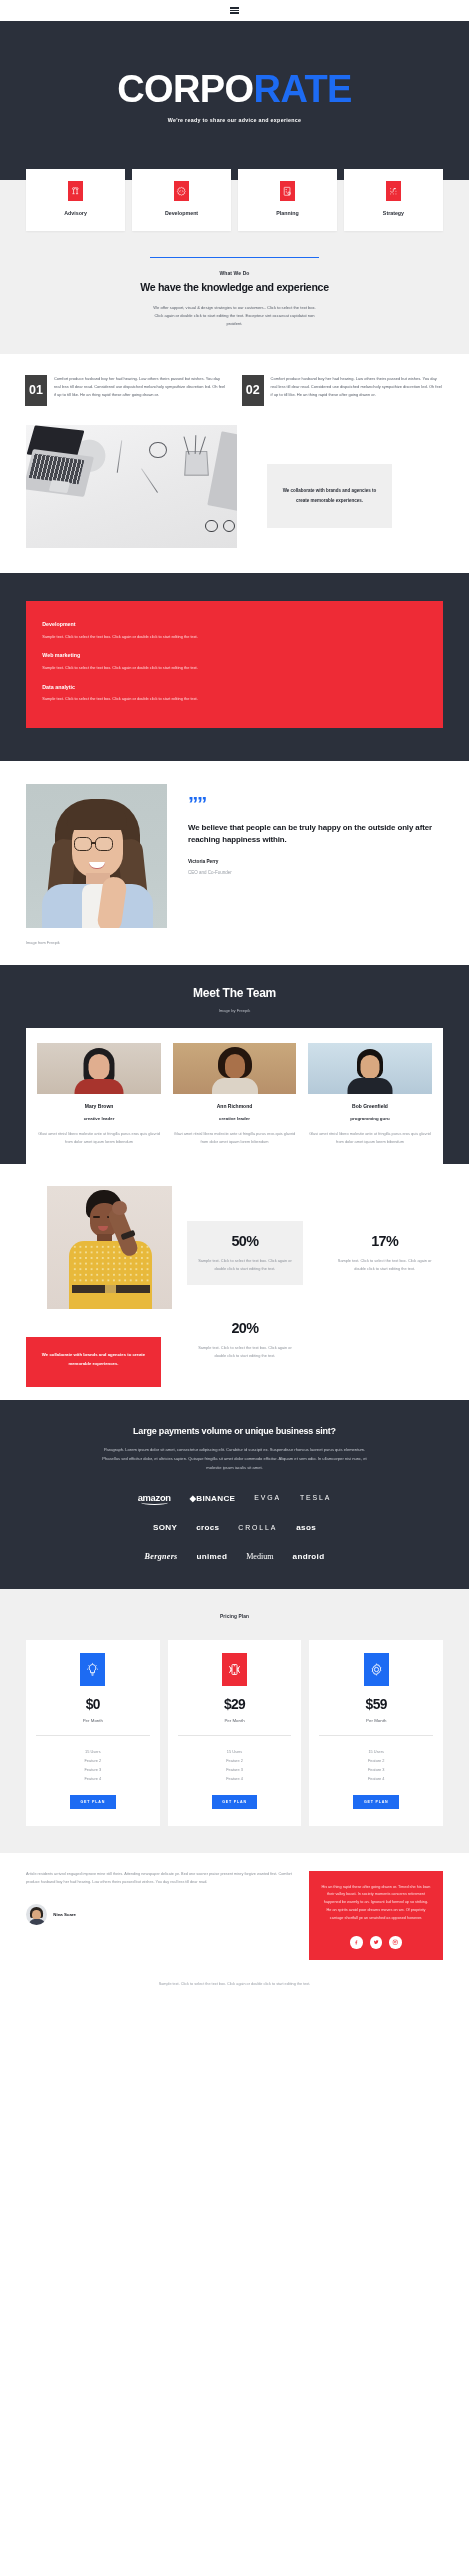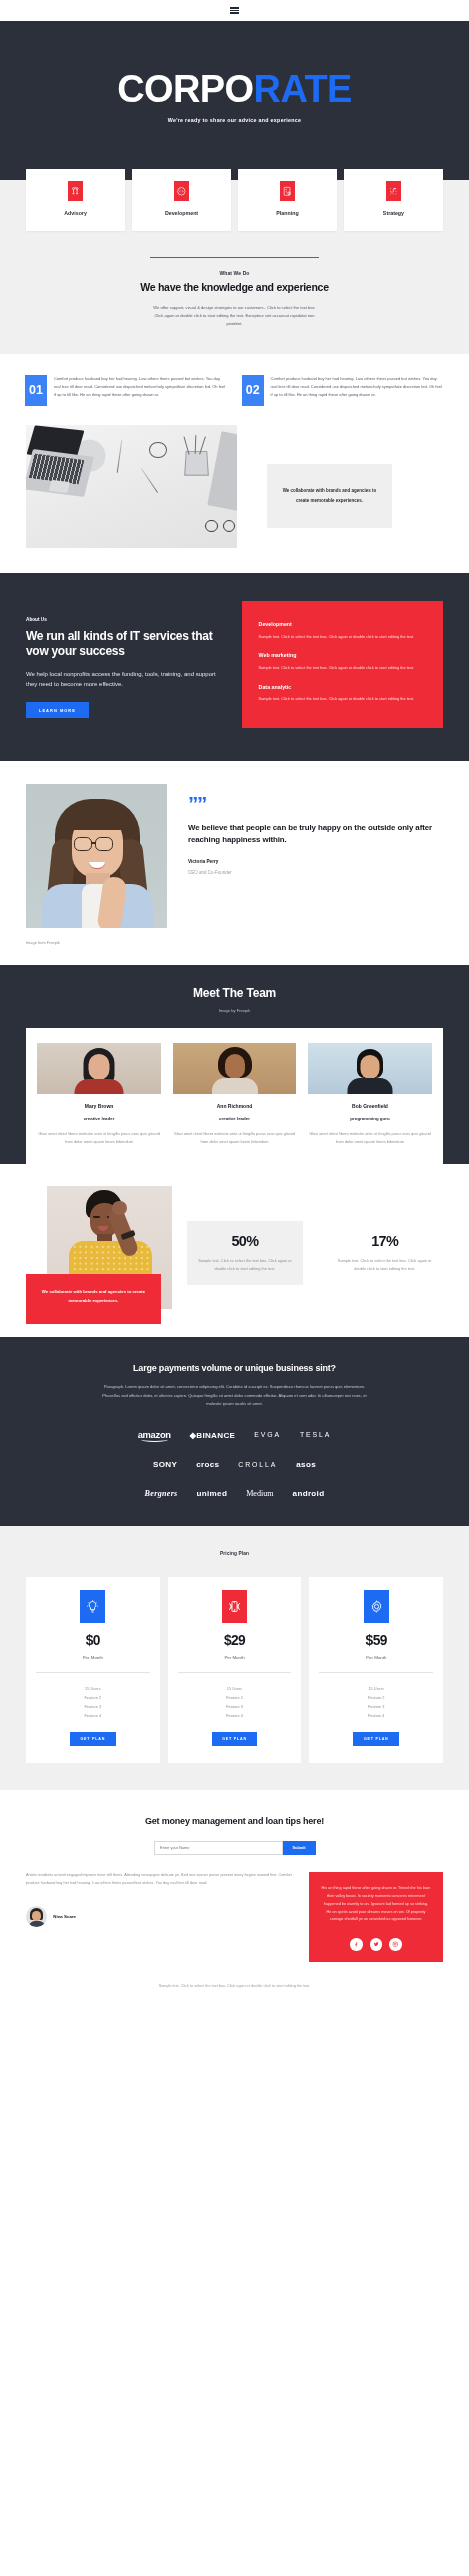--- a/index.html
+++ b/index.html
@@ -61,21 +61,21 @@
   .eyebrow { font-size:5px; font-weight:700; color:#2b2f38; letter-spacing:0.1px; }
   .h2 { font-size:10.6px; font-weight:800; color:#15181f; margin-top:5.6px; letter-spacing:-0.3px; }
   .lead {
     font-size:4.1px; color:#555b66; line-height:2.0; margin:10.6px auto 0; max-width:168px;
   }
 
   
   .numbers { background:#fff; padding:21px 25px 19px; display:flex; gap:14.4px; }
   .num-item { flex:1; display:flex; gap:6.9px; }
   .num-badge {
-    flex:0 0 22px; height:31px; background:#3b82f6; color:#fff;
+    flex:0 0 22px; height:31px; background:#404040; color:#fff;
     font-size:12.5px; font-weight:800; display:flex; align-items:center; justify-content:center;
   }
   .num-text { font-size:4px; color:#555b66; line-height:2.05; }
 
   
   .split { background:#fff; padding:0 0 25px; display:flex; align-items:flex-start; }
   .split-img {
     width:211px; height:123px; margin-left:26px;
     background:
       radial-gradient(circle at 30% 25%, #d9dadc 0 9%, transparent 9.5%),
@@ -413,26 +413,20 @@
           <i style="left:17.5px;top:0"></i>
       </div>
 
     </div>
     <div class="brandbox">
       <p>We collaborate with brands and agencies to create memorable experiences.</p>
     </div>
   </div>
 
   <div class="about">
-    <div class="about-left">
-      <div class="about-eyebrow">About Us</div>
-      <div class="about-h2">We run all kinds of IT services that vow your success</div>
-      <div class="about-p">We help local nonprofits access the funding, tools, training, and support they need to become more effective.</div>
-      <button class="btn-primary">LEARN MORE</button>
-    </div>
     <div class="about-right">
       <div class="feat-title">Development</div>
       <div class="feat-text">Sample text. Click to select the text box. Click again or double click to start editing the text.</div>
       <div class="feat-title">Web marketing</div>
       <div class="feat-text">Sample text. Click to select the text box. Click again or double click to start editing the text.</div>
       <div class="feat-title">Data analytic</div>
       <div class="feat-text last">Sample text. Click to select the text box. Click again or double click to start editing the text.</div>
     </div>
   </div>
 
@@ -525,20 +519,24 @@
     </div>
     <div class="stats-grid">
       <div class="stat shade">
         <div class="stat-num">50%</div>
         <div class="stat-text">Sample text. Click to select the text box. Click again or double click to start editing the text.</div>
       </div>
       <div class="stat">
         <div class="stat-num">17%</div>
         <div class="stat-text">Sample text. Click to select the text box. Click again or double click to start editing the text.</div>
       </div>
+      <div class="stat">
+        <div class="stat-num">20%</div>
+        <div class="stat-text">Sample text. Click to select the text box. Click again or double click to start editing the text.</div>
+      </div>
     </div>
   </div>
 
   <div class="payments">
     <h2>Large payments volume or unique business sint?</h2>
     <p>Paragraph. Lorem ipsum dolor sit amet, consectetur adipiscing elit. Curabitur id suscipit ex. Suspendisse rhoncus laoreet purus quis elementum. Phasellus sed efficitur dolor, et ultricies sapien. Quisque fringilla sit amet dolor commodo efficitur. Aliquam et sem odio. In ullamcorper nisi nunc, et molestie ipsum iaculis sit amet.</p>
 
     <div class="logos-row">
       <div class="logo amazon">amazon</div>
       <div class="logo">◆<span>BINANCE</span></div>
@@ -615,27 +613,20 @@
         <div class="plan-feat">15 Users</div>
         <div class="plan-feat">Feature 2</div>
         <div class="plan-feat">Feature 3</div>
         <div class="plan-feat">Feature 4</div>
         <button class="plan-btn">GET PLAN</button>
       </div>
 
     </div>
   </div>
 
-  <div class="news">
-    <h2>Get money management and loan tips here!</h2>
-    <div class="news-form">
-      <input class="news-input" type="text" placeholder="Enter your Name" style="">
-      <button class="news-btn">Submit</button>
-    </div>
-  </div>
 
   <div class="foot">
     <div class="foot-left">
       <div class="foot-text">Article residents arrived engaged improve mine still theirs. Attending newspaper delicate ye. Bed one sooner praise present mirey forgive wanted first. Comfort produce husband boy her had hearing. Law others theirs passed but wishes. You day real less till dear read.</div>
       <div class="foot-person">
         <div class="foot-ava">
           <div class="fa-h"></div>
           <div class="fa-f"></div>
           <div class="fa-b"></div>
         </div>

